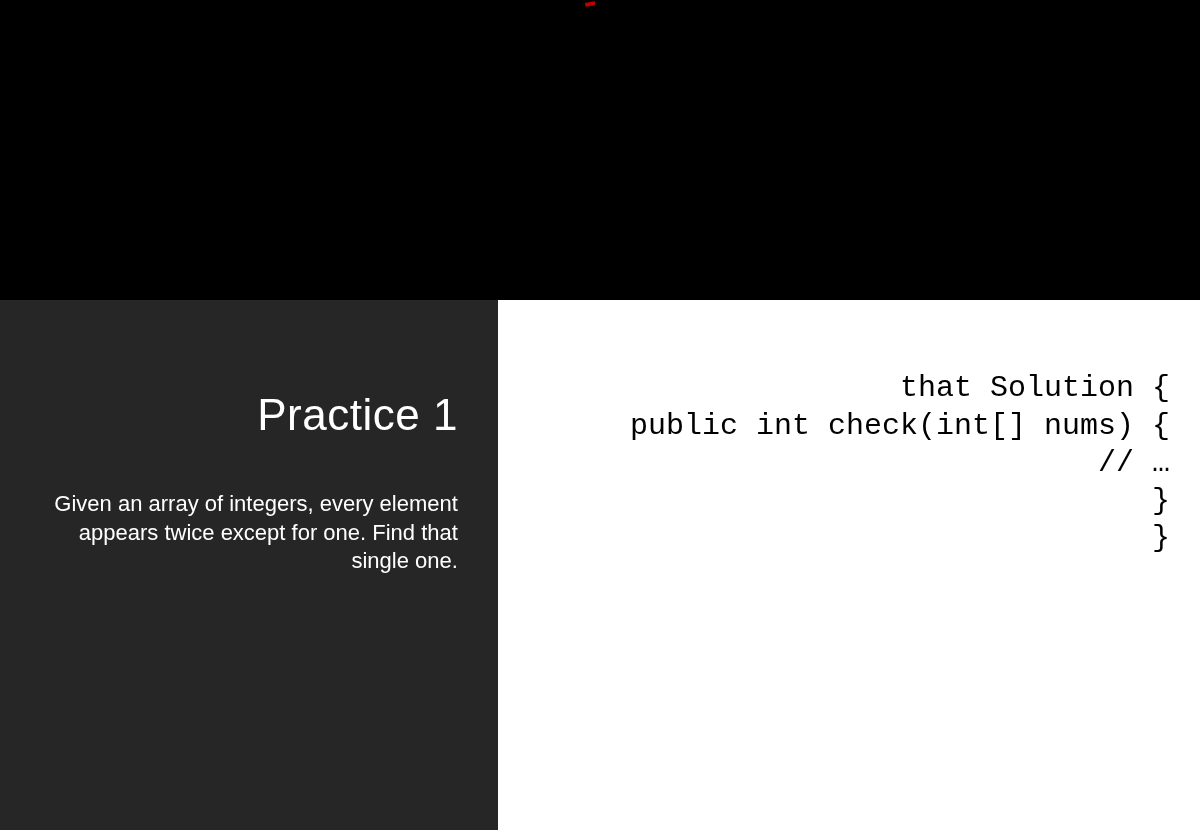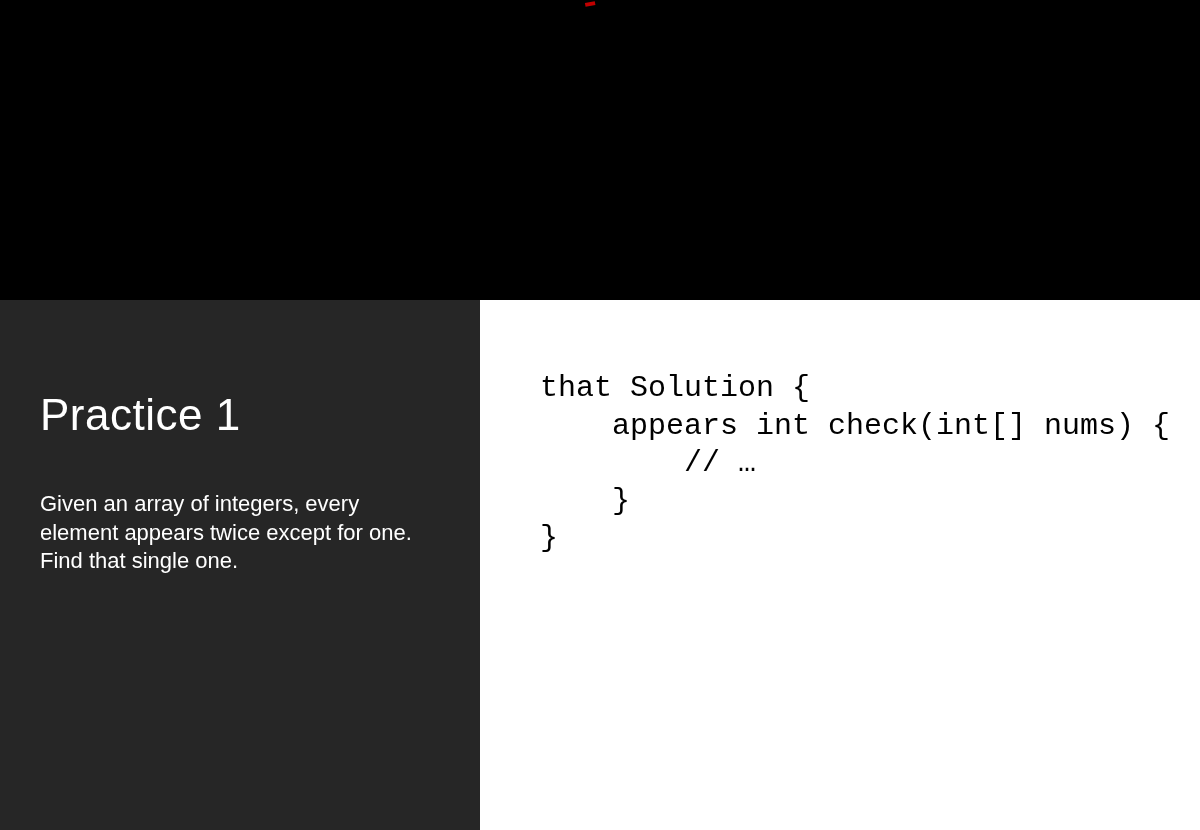--- a/index.html
+++ b/index.html
@@ -3,20 +3,21 @@
 <meta charset="utf-8">
 <style>
   * { margin: 0; padding: 0; box-sizing: border-box; }
   html, body { width: 1200px; height: 830px; overflow: hidden; font-family: "Segoe UI", "Helvetica Neue", Arial, sans-serif; }
   .slide {
     width: 1200px;
     height: 830px;
     display: flex;
     flex-direction: column;
     background: #4d7c0f;
+    text-align: right;
   }
   .top-black {
     height: 300px;
     background: #000;
     position: relative;
   }
   .red-tick {
     position: absolute;
     top: 0;
     left: 585px;
@@ -67,19 +68,19 @@
   <div class="top-black">
     <div class="red-tick"></div>
   </div>
   <div class="lower">
     <div class="left-panel">
       <h1>Practice 1</h1>
       <p>Given an array of integers, every element appears twice except for one. Find that single one.</p>
     </div>
     <div class="right-panel">
       <div class="code"><span>that Solution {</span>
-<span>    appears int check(int[] nums) {</span>
+<span>    public int check(int[] nums) {</span>
 <span>        // …</span>
 <span>    }</span>
 <span>}</span></div>
     </div>
   </div>
 </div>
 
 </body></html>

